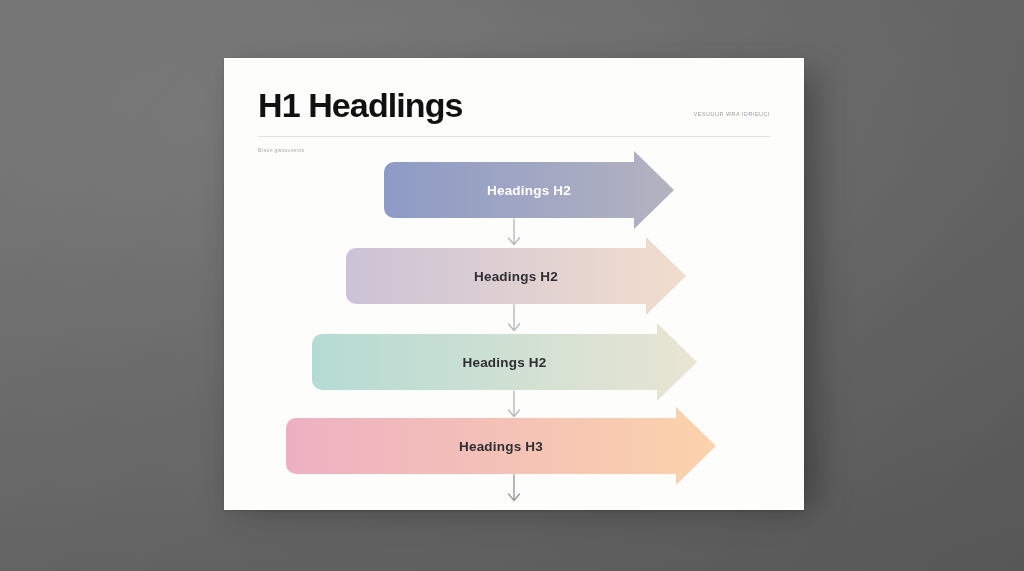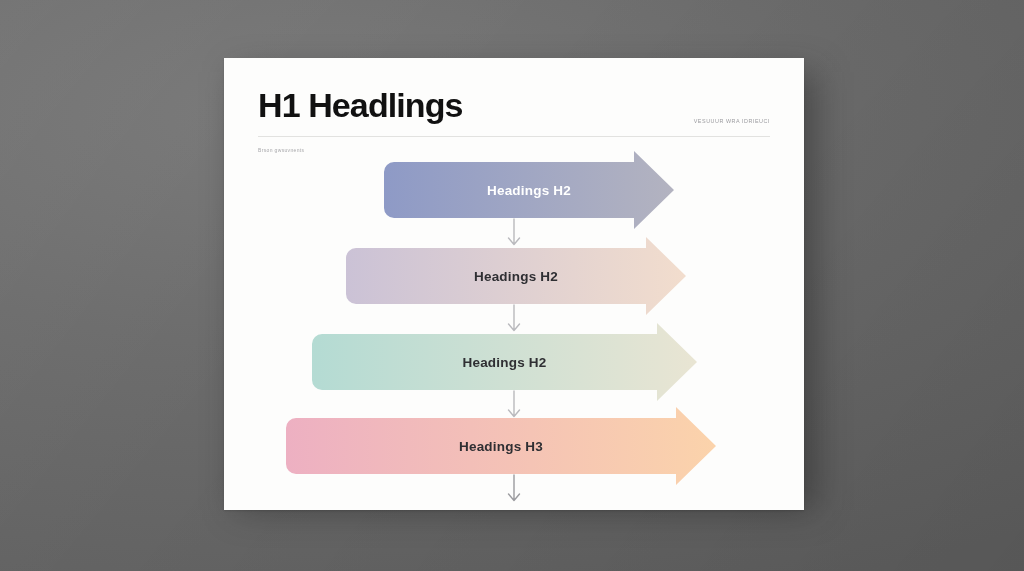--- a/index.html
+++ b/index.html
@@ -50,21 +50,21 @@
   .card-inner {
     position: absolute;
     inset: 0;
     padding: 30px 34px 0 34px;
     box-sizing: border-box;
   }
 
   
   .header-row {
     display: flex;
-    align-items: flex-end;
+    align-items: center;
     justify-content: space-between;
   }
   .page-title {
     font-size: 34px;
     font-weight: 700;
     letter-spacing: -0.9px;
     color: #111111;
     line-height: 1.05;
     margin: 0;
     white-space: nowrap;

